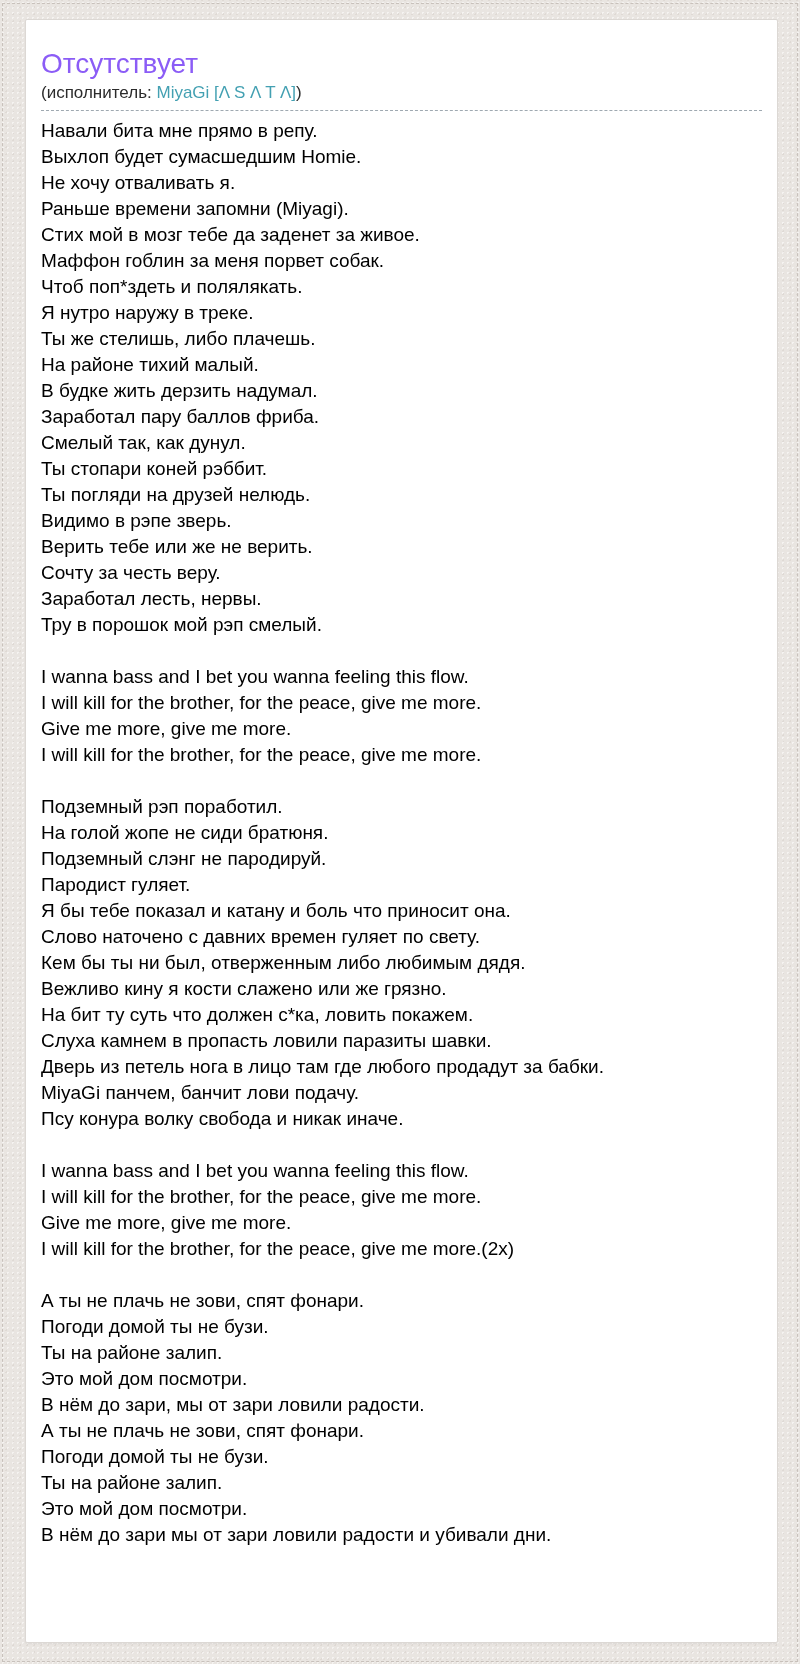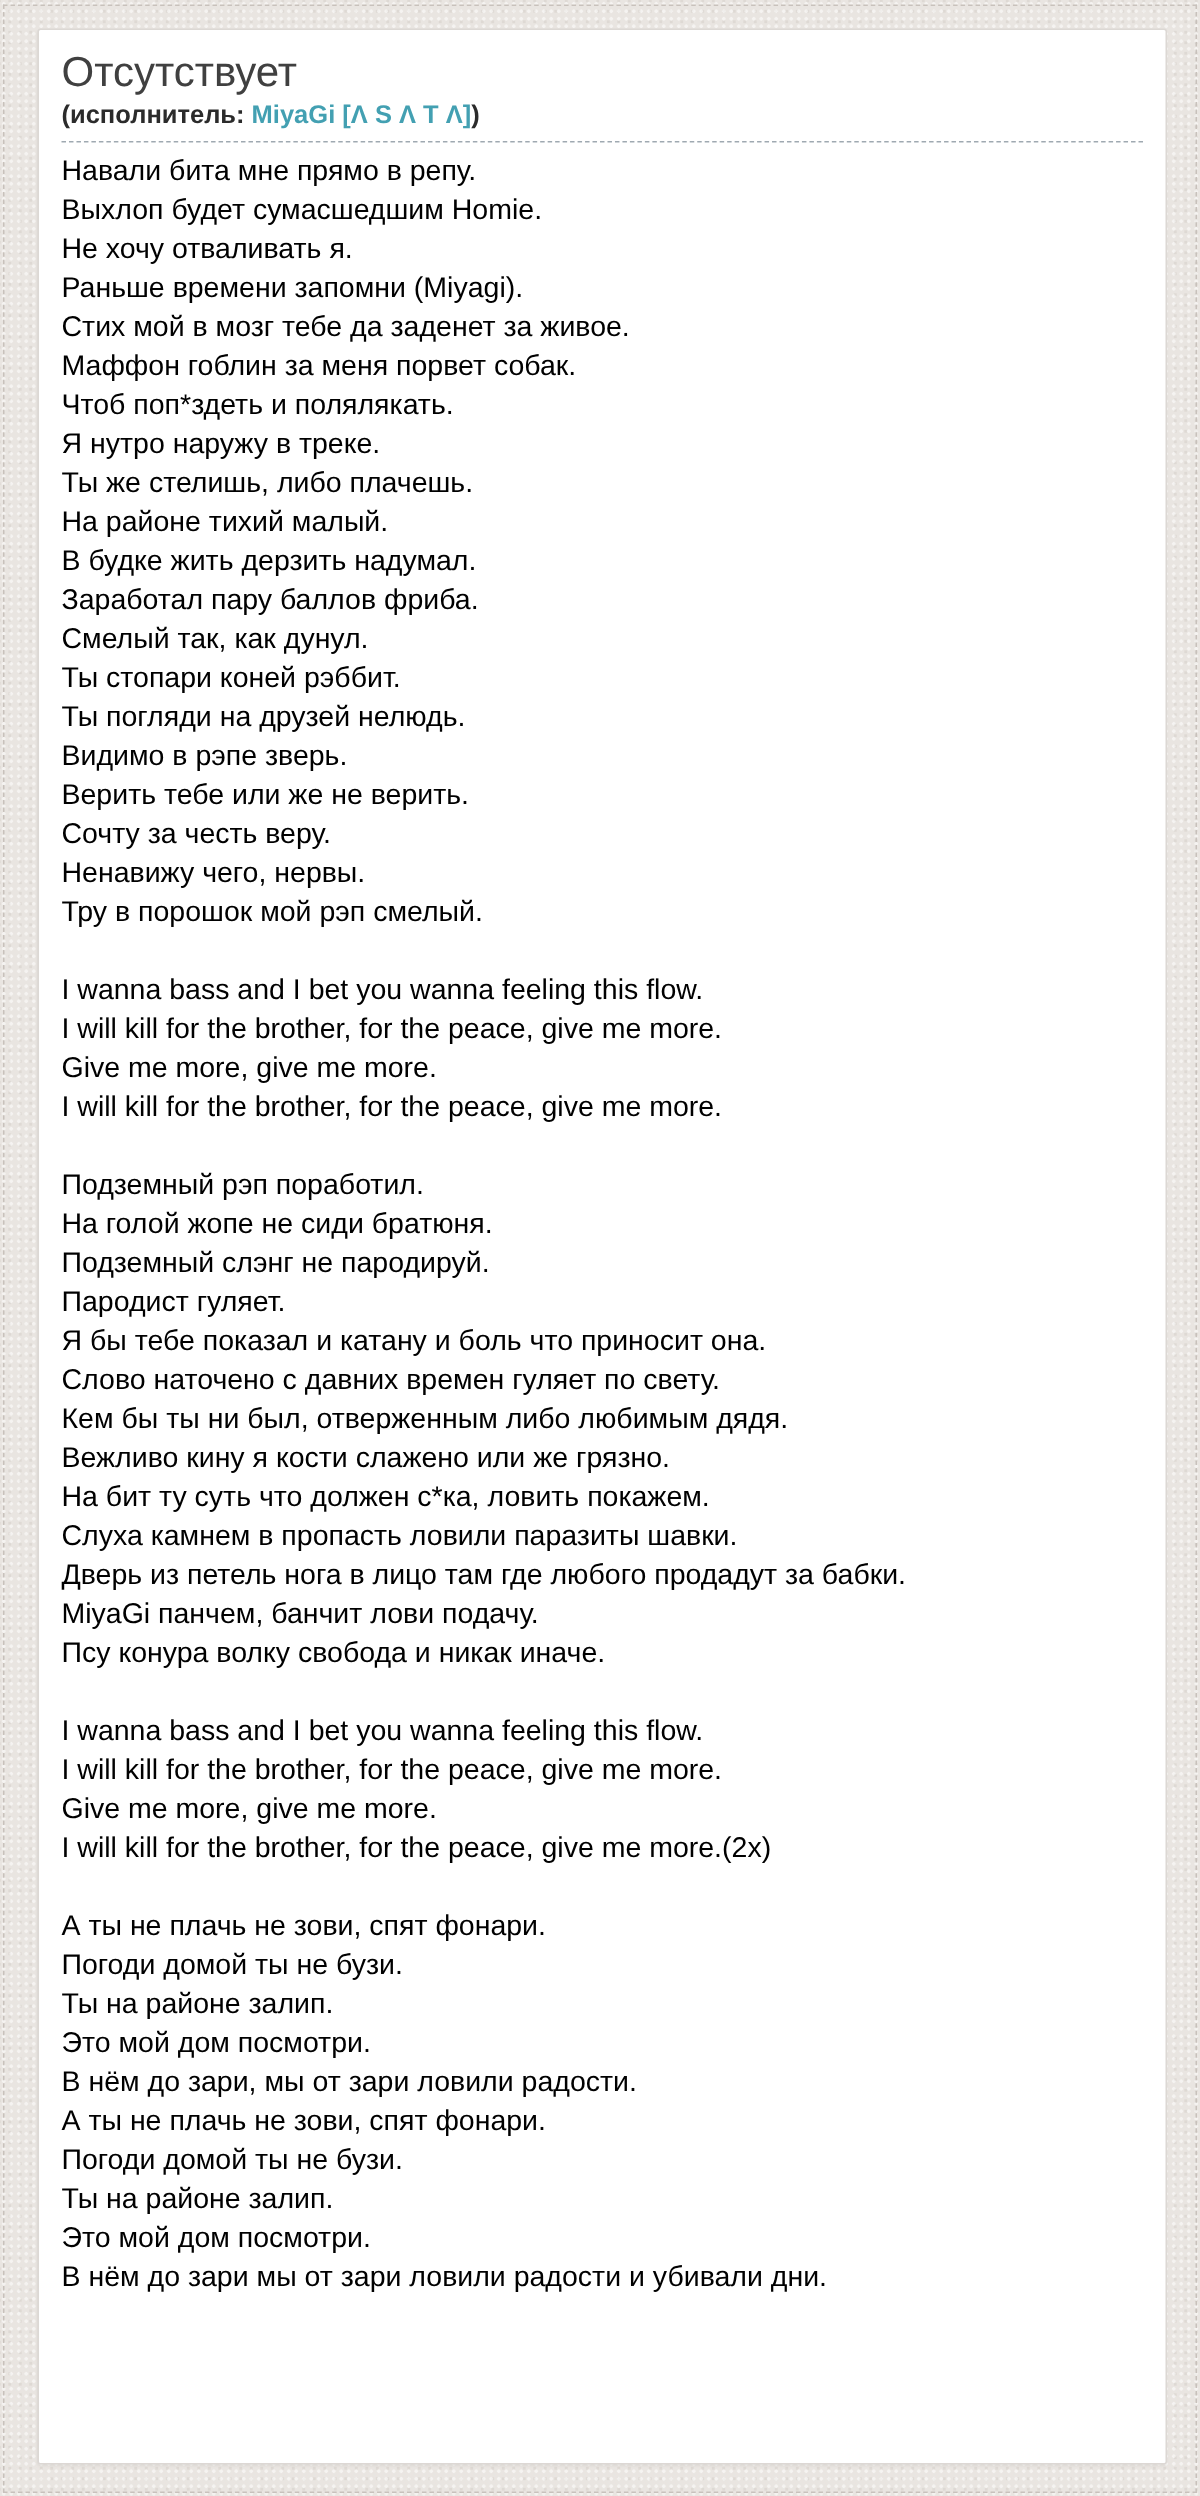--- a/index.html
+++ b/index.html
@@ -48,29 +48,29 @@
 
   .card-header {
     border-bottom: 1px dashed #9fa9b1;
     padding-bottom: 6px;
   }
 
   .song-title {
     font-size: 28px;
     line-height: 32px;
     font-weight: 400;
-    color: #404040;
+    color: #8b5cf6;
+    margin-top: 16px;
   }
 
   .song-subtitle {
     margin-top: 2px;
     font-size: 17px;
     line-height: 22px;
     color: #2b2b2b;
-    font-weight: bold;
   }
 
   .artist-link {
     color: #43a0b2;
     text-decoration: none;
     cursor: pointer;
   }
 
   .lyrics {
     margin-top: 7px;
@@ -110,21 +110,21 @@
         <div class="line">Ты же стелишь, либо плачешь.</div>
         <div class="line">На районе тихий малый.</div>
         <div class="line">В будке жить дерзить надумал.</div>
         <div class="line">Заработал пару баллов фриба.</div>
         <div class="line">Смелый так, как дунул.</div>
         <div class="line">Ты стопари коней рэббит.</div>
         <div class="line">Ты погляди на друзей нелюдь.</div>
         <div class="line">Видимо в рэпе зверь.</div>
         <div class="line">Верить тебе или же не верить.</div>
         <div class="line">Сочту за честь веру.</div>
-        <div class="line">Ненавижу чего, нервы.</div>
+        <div class="line">Заработал лесть, нервы.</div>
         <div class="line">Тру в порошок мой рэп смелый.</div>
       </div>
       <div class="stanza">
         <div class="line">I wanna bass and I bet you wanna feeling this flow.</div>
         <div class="line">I will kill for the brother, for the peace, give me more.</div>
         <div class="line">Give me more, give me more.</div>
         <div class="line">I will kill for the brother, for the peace, give me more.</div>
       </div>
       <div class="stanza">
         <div class="line">Подземный рэп поработил.</div>

